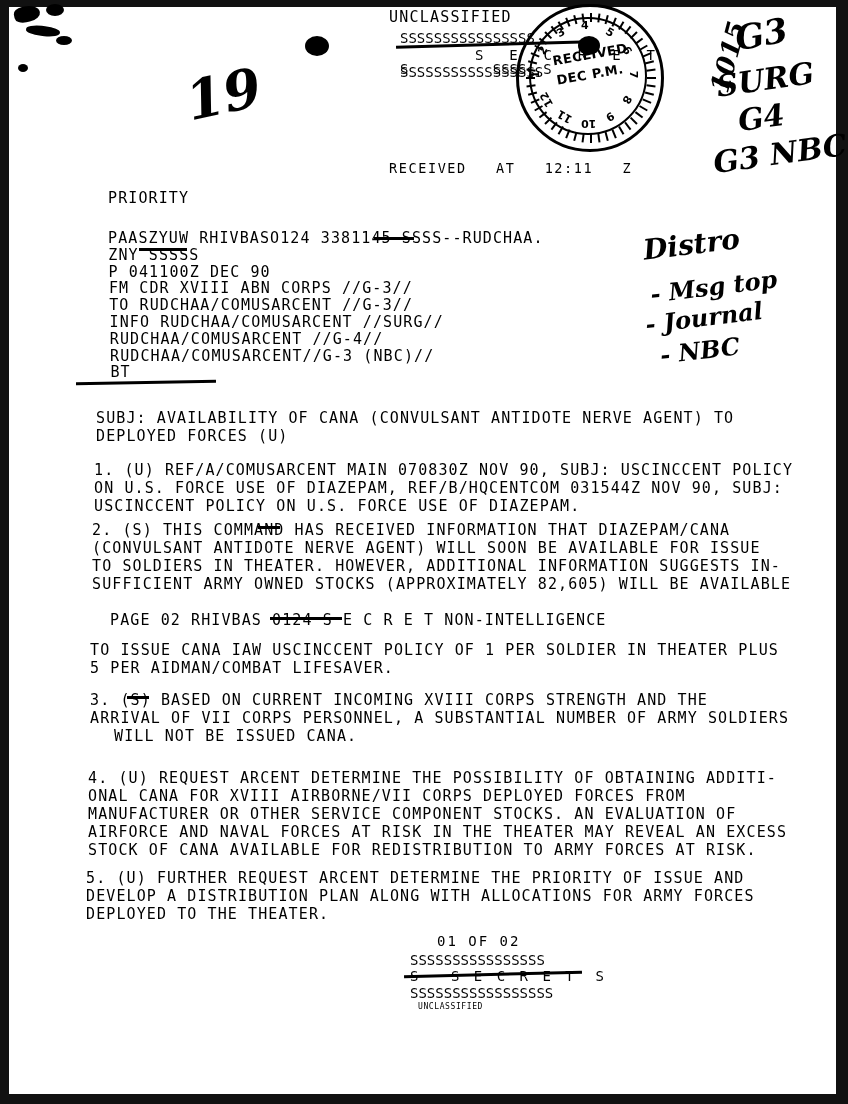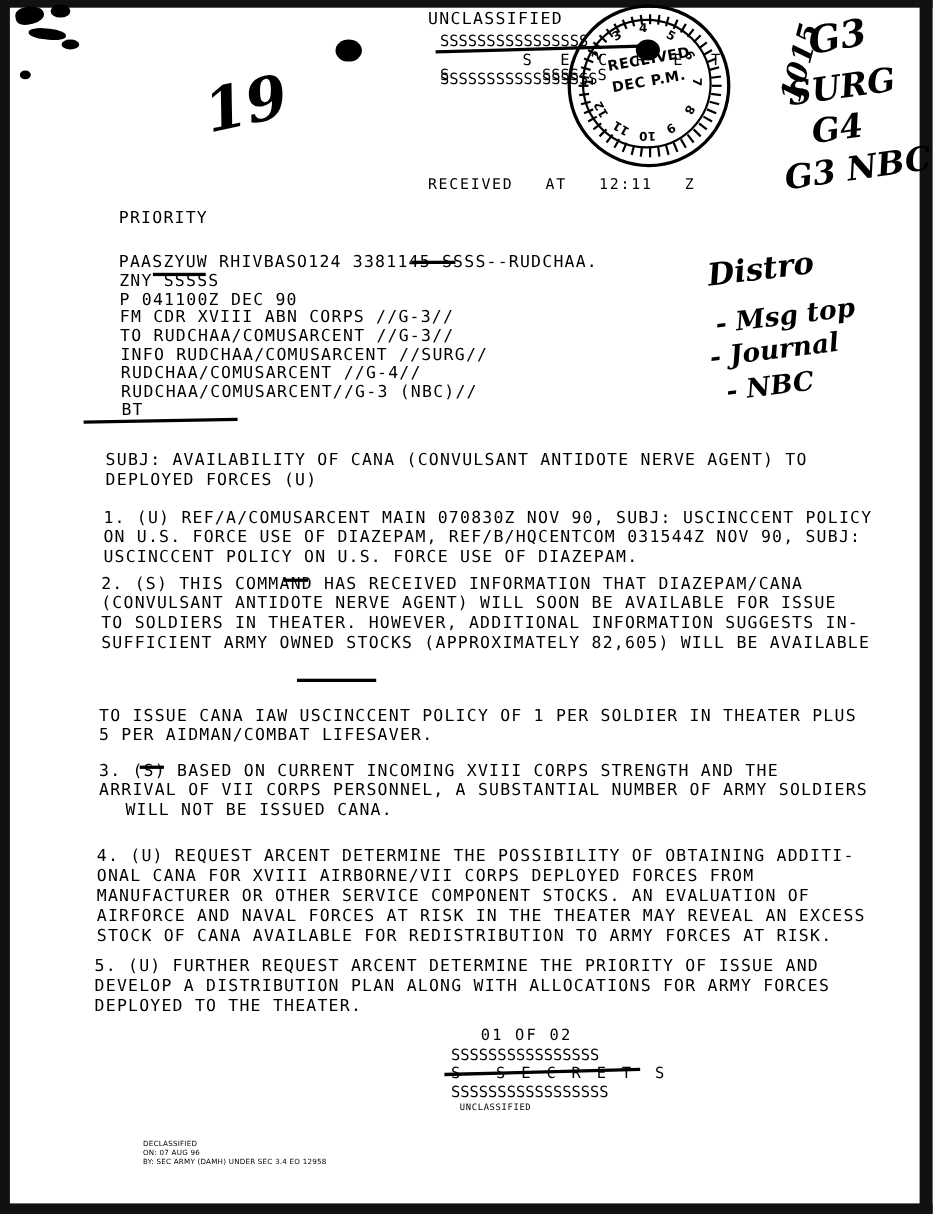--- a/index.html
+++ b/index.html
@@ -288,20 +288,21 @@
       <div class="body-line" style="left: 94px; top: 497px;">USCINCCENT POLICY ON U.S. FORCE USE OF DIAZEPAM.</div>
     </div>
   <div id="para2-block">
       <div class="body-line" style="left: 92px; top: 521px;">2. (S) THIS COMMAND HAS RECEIVED INFORMATION THAT DIAZEPAM/CANA</div>
       <div class="body-line" style="left: 92px; top: 539px;">(CONVULSANT ANTIDOTE NERVE AGENT) WILL SOON BE AVAILABLE FOR ISSUE</div>
       <div class="body-line" style="left: 92px; top: 557px;">TO SOLDIERS IN THEATER. HOWEVER, ADDITIONAL INFORMATION SUGGESTS IN-</div>
       <div class="body-line" style="left: 92px; top: 575px;">SUFFICIENT ARMY OWNED STOCKS (APPROXIMATELY 82,605) WILL BE AVAILABLE</div>
     </div>
   <div class="strike" style="left:270px; top:617px; width:72px;"></div>
   <div class="strike" style="left:258px; top:526px; width:22px;"></div>
+  <div class="body-line" style="left:110px; top:611px;">PAGE 02 RHIVBAS 0124 S E C R E T NON-INTELLIGENCE</div>
   <div id="para2cont-block">
       <div class="body-line" style="left: 90px; top: 641px;">TO ISSUE CANA IAW USCINCCENT POLICY OF 1 PER SOLDIER IN THEATER PLUS</div>
       <div class="body-line" style="left: 90px; top: 659px;">5 PER AIDMAN/COMBAT LIFESAVER.</div>
     </div>
   <div id="para3-block">
       <div class="body-line" style="left: 90px; top: 691px;">3. (S) BASED ON CURRENT INCOMING XVIII CORPS STRENGTH AND THE</div>
       <div class="body-line" style="left: 90px; top: 709px;">ARRIVAL OF VII CORPS PERSONNEL, A SUBSTANTIAL NUMBER OF ARMY SOLDIERS</div>
       <div class="body-line" style="left: 90px; top: 727px; margin-left: 24px;">WILL NOT BE ISSUED CANA.</div>
     </div>
   <div class="strike" style="left:127px; top:696px; width:22px;"></div>
@@ -319,17 +320,14 @@
     </div>
 
   <div class="t" id="footer-01">01 OF 02</div>
   <div class="t" id="footer-s1">SSSSSSSSSSSSSSSS</div>
   <div class="t" id="footer-s2">S                     S</div>
   <div class="t" id="footer-s3">SSSSSSSSSSSSSSSSS</div>
   <div class="t" id="footer-secret">S E C R E T</div>
   <div class="strike" id="footer-strike"></div>
   <div class="t" id="footer-uncl">UNCLASSIFIED</div>
 
-  <div class="declass">DECLASSIFIED
-ON: 07 AUG 96
-BY: SEC ARMY (DAMH) UNDER SEC 3.4 EO 12958</div>
 
 </div>
 
 </body></html>

